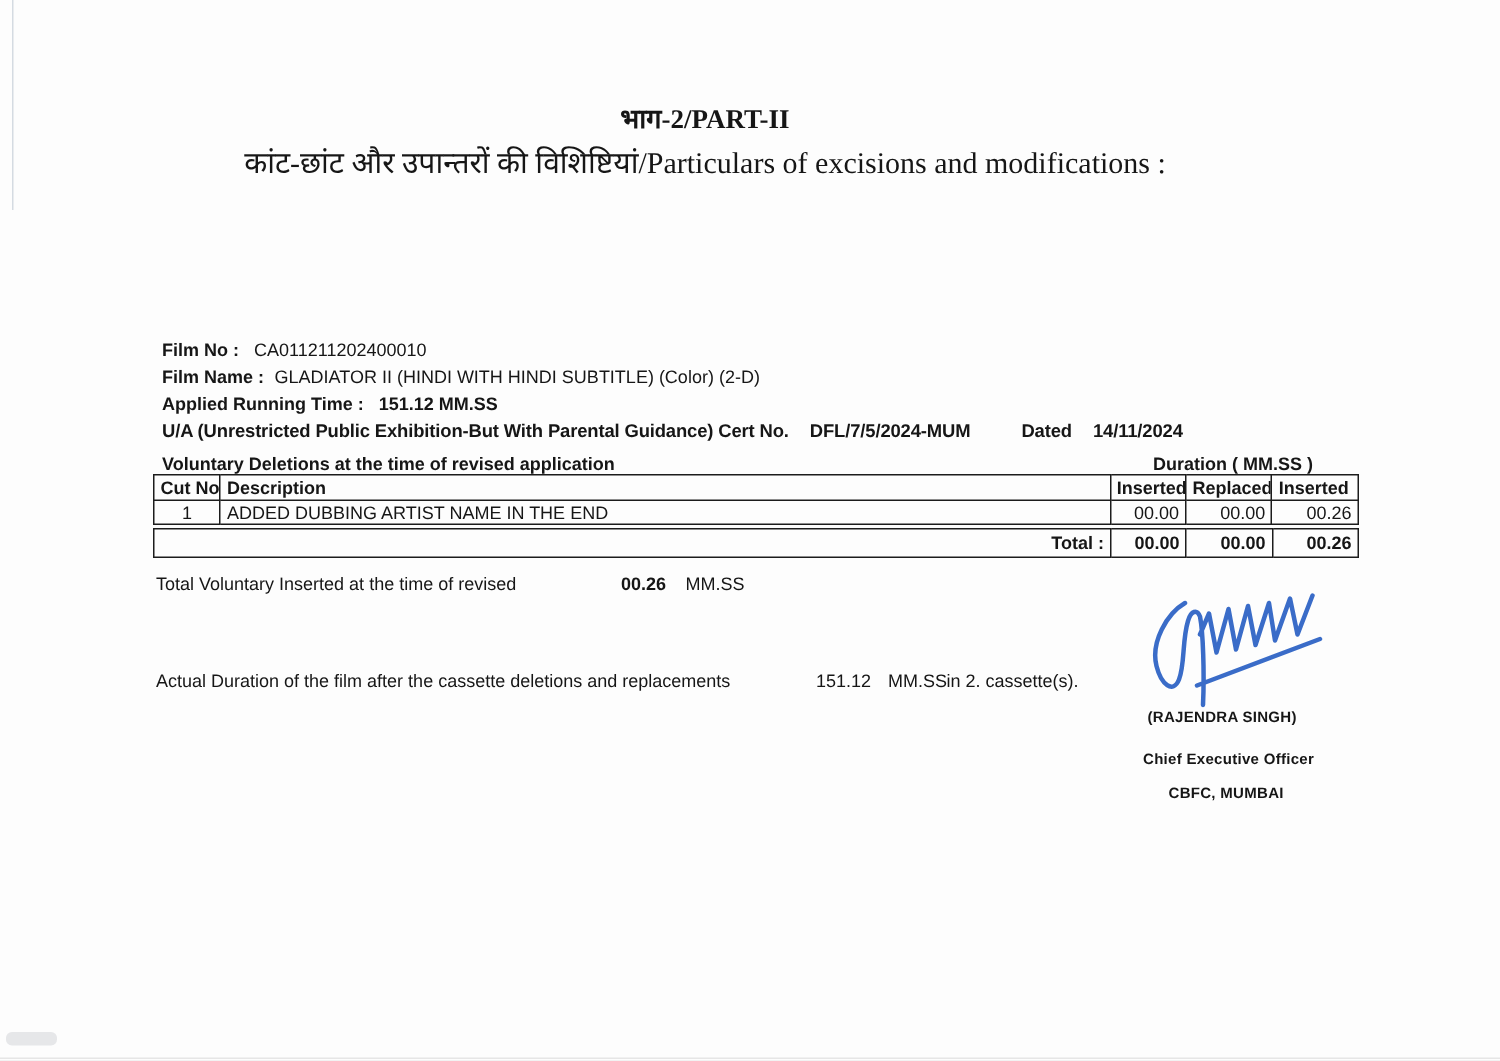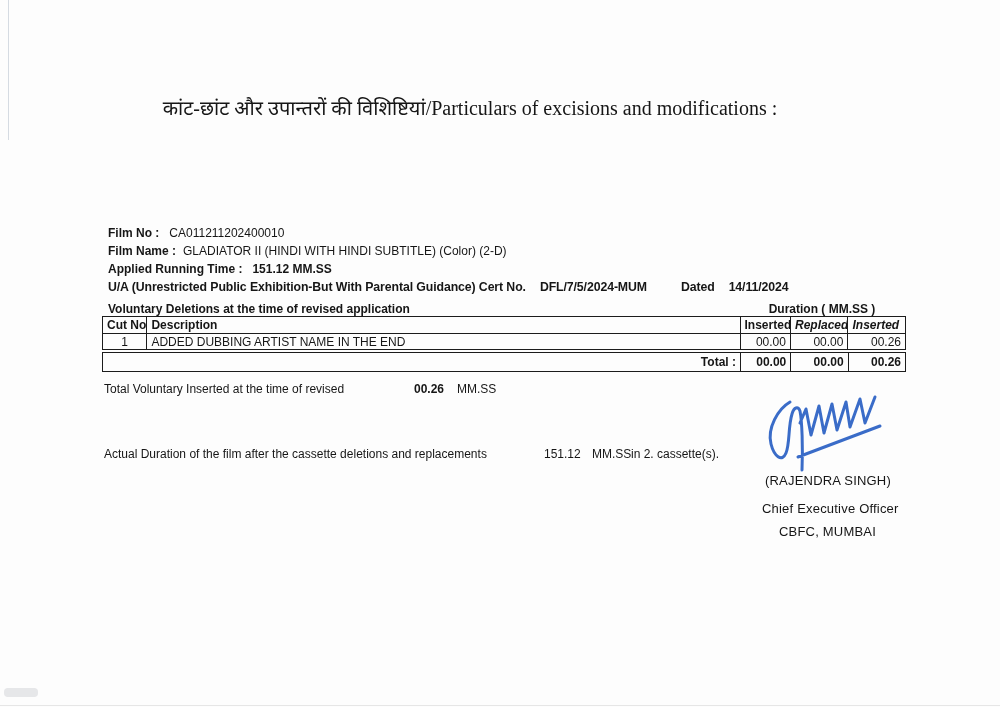--- a/index.html
+++ b/index.html
@@ -31,50 +31,51 @@
   table.cuts{position:absolute;left:102px;border-collapse:collapse;table-layout:fixed;
              width:804px;font-size:12px;}
   table.cuts td,table.cuts th{border:1.6px solid #1c1c1c;padding:0 4px;overflow:hidden;
              white-space:nowrap;line-height:14px;}
   .tbl-main{top:316px;}
   .tbl-main th{height:16px;text-align:left;font-weight:700;}
   .tbl-main td{height:15px;}
   .c-cut{width:44px;text-align:center;}
   .c-desc{width:588px;}
   .c-num{width:50px;text-align:center;}
-  .c-num2{width:57px;text-align:center;font-style:italic;}
+  .c-num2{width:57px;text-align:center;}
   td.num{text-align:right;padding-right:5px;}
   .tbl-total{top:352px;}
   .tbl-total td{height:18px;font-weight:700;}
   .t-merge{width:634px;text-align:right;padding-right:6px;}
 
   .abs{position:absolute;font-size:12px;white-space:nowrap;line-height:14px;}
   .ti-label{left:104px;top:382px;}
   .ti-val{left:414px;top:382px;font-weight:700;}
   .ti-unit{left:457px;top:382px;}
   .ad-label{left:104px;top:447px;}
   .ad-val{left:544px;top:447px;}
   .ad-unit{left:592px;top:447px;}
   .ad-suffix{left:631px;top:447px;}
 
   .sig-svg{position:absolute;left:758px;top:393px;}
-  .sg{position:absolute;font-size:13px;font-weight:400;letter-spacing:.2px;white-space:nowrap;}
+  .sg{position:absolute;font-size:10px;font-weight:700;letter-spacing:.2px;white-space:nowrap;}
   .sg-name{left:765px;top:473px;}
   .sg-role{left:762px;top:501px;}
   .sg-org{left:779px;top:524px;}
 </style>
 </head>
 <body>
 
 <div class="page">
 
   <div class="edge-left"></div>
   <div class="edge-bottom"></div>
   <div class="smudge"></div>
 
+  <div class="t1">भाग-2/PART-II</div>
   <div class="t2">कांट-छांट और उपान्तरों की विशिष्टियां/Particulars of excisions and modifications :</div>
 
   <div class="line film-no">
     <span class="b">Film No :</span><span class="gap10">CA011211202400010</span>
   </div>
 
   <div class="line film-name">
     <span class="b">Film Name :</span><span class="gap7">GLADIATOR II (HINDI WITH HINDI SUBTITLE) (Color) (2-D)</span>
   </div>
 

